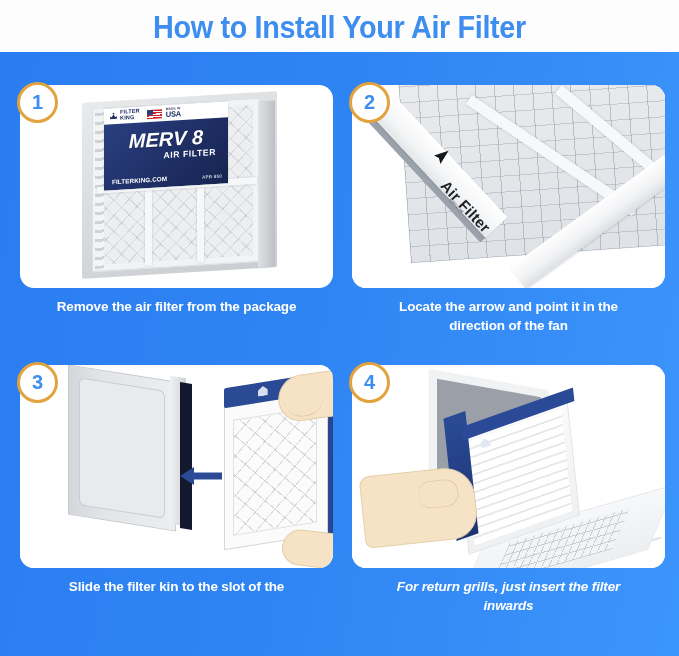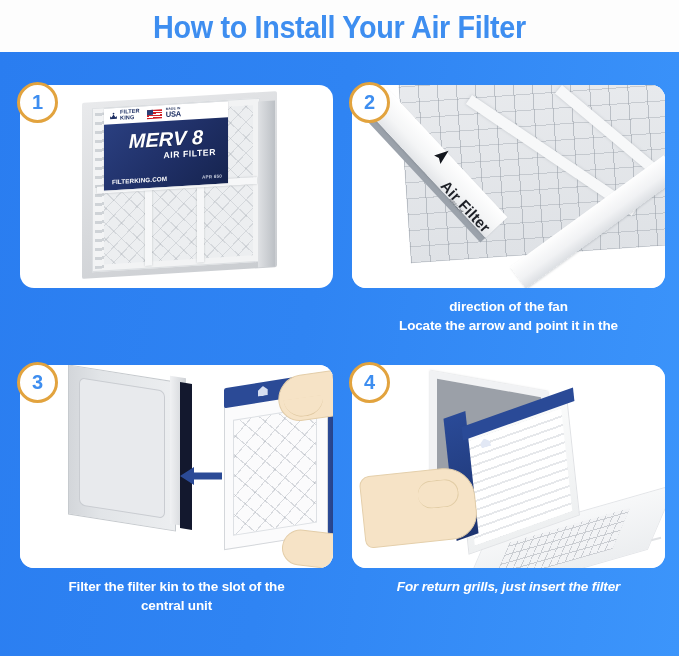--- a/index.html
+++ b/index.html
@@ -623,20 +623,21 @@
                 <div class="apr">APR 650</div>
               </div>
             </div>
           </div>
         </div>
 
       </div>
       <div class="badge">1</div>
     </div>
 
+    <div class="caption cap-1">Remove the air filter from the package</div>
 
     <div class="panel panel-2">
       <div class="card">
         <div class="p2">
           <div class="p2-inner">
             <div class="p2-pleats"></div>
             <div class="p2-tri p2-diag-a"></div>
             <div class="p2-tri p2-diag-b"></div>
             <div class="p2-frame-left-edge"></div>
             <div class="p2-frame-left"></div>
@@ -648,22 +649,22 @@
 
             <div class="p2-text">Air Filter</div>
             <div class="p2-subtext">AIRFLOW</div>
           </div>
         </div>
       </div>
       <div class="badge">2</div>
     </div>
 
     <div class="caption cap-2">
+      <div>Locate the arrow and point it in the</div>
       <div>direction of the fan</div>
-      <div>Locate the arrow and point it in the</div>
     </div>
 
     <div class="panel panel-3">
       <div class="card">
         <div class="p3">
           <div class="unit-body">
             <div class="unit-inner"></div>
           </div>
           <div class="unit-side"></div>
           <div class="unit-dark"></div>
@@ -683,22 +684,21 @@
           </div>
 
           <div class="hand3-top"></div>
           <div class="hand3-bot"></div>
         </div>
       </div>
       <div class="badge">3</div>
     </div>
 
     <div class="caption cap-3">
-      <div>Filter the filter kin to the slot of the</div>
-      <div>central unit</div>
+      <div>Slide the filter kin to the slot of the</div>
     </div>
 
     <div class="panel panel-4">
       <div class="card">
         <div class="p4">
           <div class="vent-line"></div>
           <div class="grill-frame">
             <div class="grill-dark"></div>
           </div>
           <div class="vent-base">
@@ -711,16 +711,17 @@
           <div class="door-blue-top"></div>
           <div class="door-logo"></div>
           <div class="hand4"></div>
         </div>
       </div>
       <div class="badge">4</div>
     </div>
 
     <div class="caption cap-4">
       <div>For return grills, just insert the filter</div>
+      <div>inwards</div>
     </div>
 
   </div>
 </div>
 
 </body></html>

